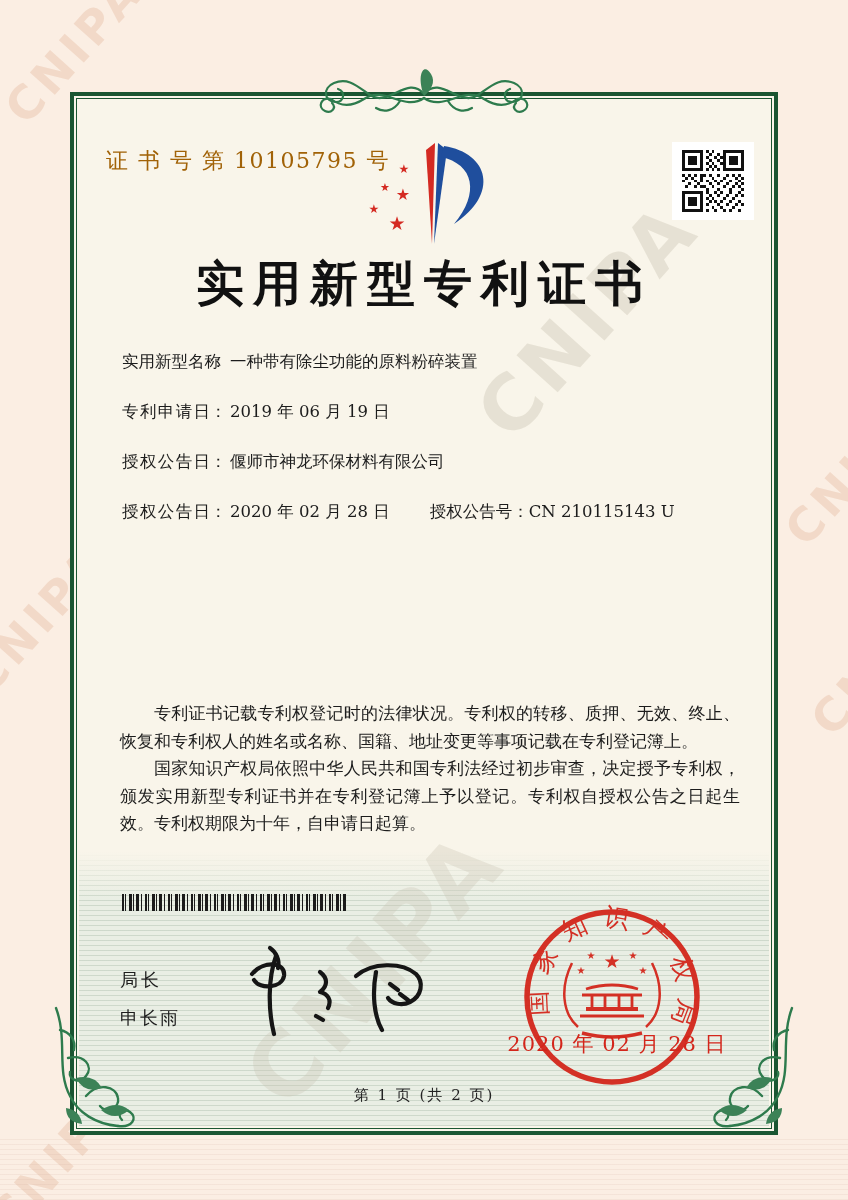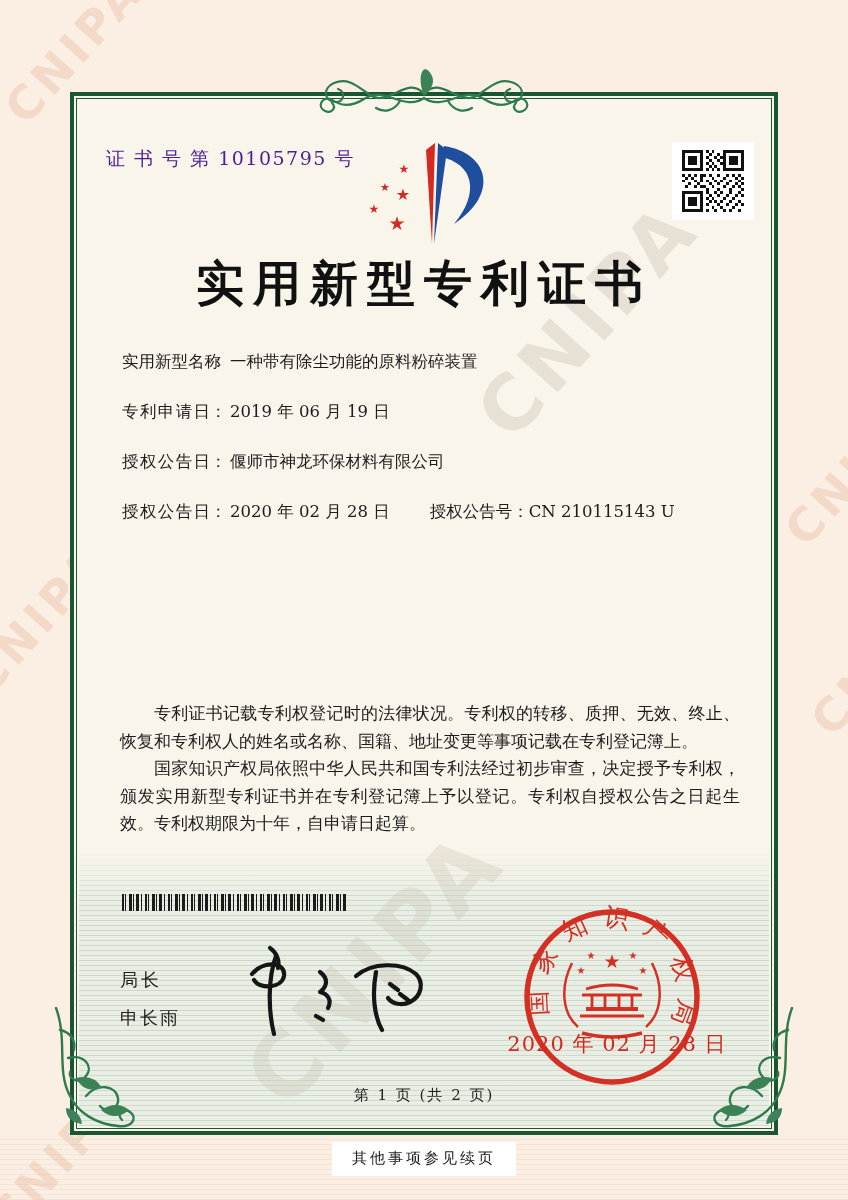--- a/index.html
+++ b/index.html
@@ -32,21 +32,21 @@
   .band::before { content:""; position:absolute; left:0; right:0; top:0; height:48px;
     background:linear-gradient(#f9f5ea, rgba(249,245,234,0)); }
 
   .inner-wm { position:absolute; font-family:"DejaVu Sans","Liberation Sans",sans-serif;
         font-weight:bold; letter-spacing:6px; transform-origin:left top; pointer-events:none; z-index:1; }
   .wm6 { left:385px; top:300px; font-size:76px; transform:rotate(-48deg); }
   .wm7 { left:150px; top:960px; font-size:90px; color:rgba(198,192,176,0.30); transform:rotate(-48deg); }
 
   .sheet > .content { position:absolute; inset:0; z-index:2; }
 
-  .cert-no { position:absolute; left:32px; top:50px; font-size:19px; letter-spacing:1.5px; color:#4c1d95; }
+  .cert-no { position:absolute; left:32px; top:50px; font-size:22px; letter-spacing:1.5px; color:#a16207; }
 
   .logo { position:absolute; left:283px; top:40px; }
 
   .qr-patch { position:absolute; left:598px; top:46px; width:82px; height:78px; background:#fff;
               display:flex; align-items:center; justify-content:center; }
 
   .title { position:absolute; left:0; right:0; top:156px; text-align:center;
            font-size:48px; font-weight:700; letter-spacing:9px; color:#111; }
 
   .fields { position:absolute; left:48px; top:254px; right:36px; font-size:16.5px; }
@@ -249,15 +249,14 @@
       <path d="M72 126 c14 2 20 -8 12 -14 c-7 -5 -14 2 -8 8"></path>
       <path d="M22 58 c16 -4 26 8 18 18 c-6 8 -18 4 -16 -4"></path>
       <path d="M40 96 c12 -14 30 -10 32 2 c2 10 -12 16 -18 8"></path>
       <path d="M14 30 c10 2 16 10 14 20"></path>
       <path fill="#3c8257" stroke="none" d="M30 78 q18 -4 26 10 q-18 6 -26 -10 Z"></path>
       <path fill="#3c8257" stroke="none" d="M55 110 q16 -10 28 0 q-14 12 -28 0 Z"></path>
       <path fill="#3c8257" stroke="none" d="M20 108 q14 2 16 16 q-16 -2 -16 -16 Z"></path>
     </g>
   </svg>
 
-  <div class="footer-note">其他事项参见续页</div>
 
 </div>
 
 </body></html>

